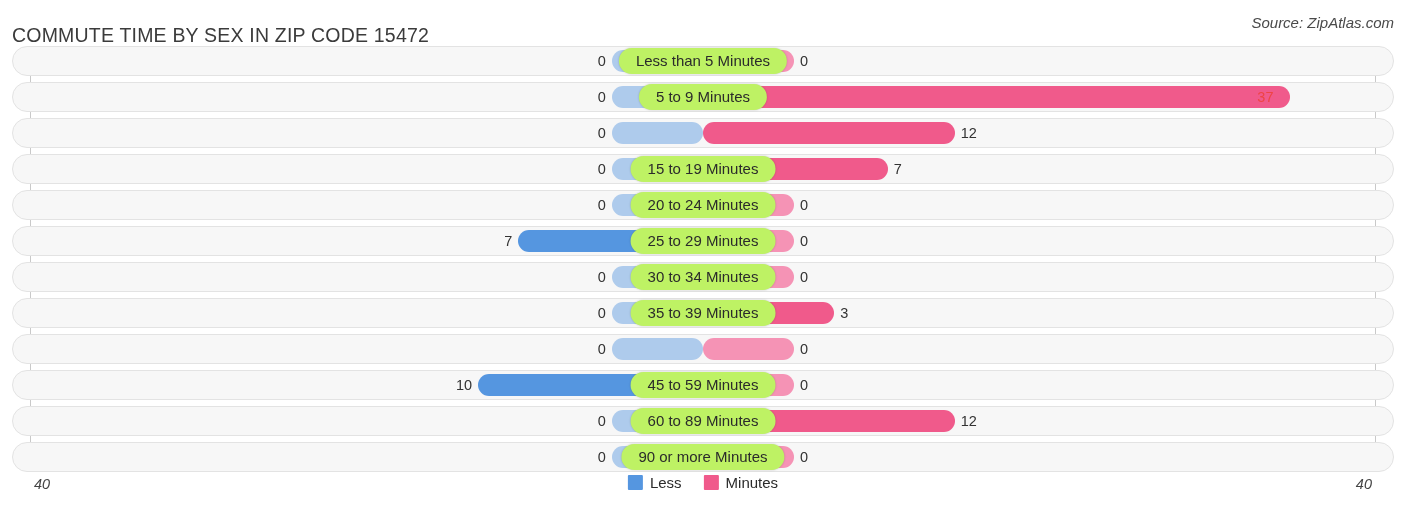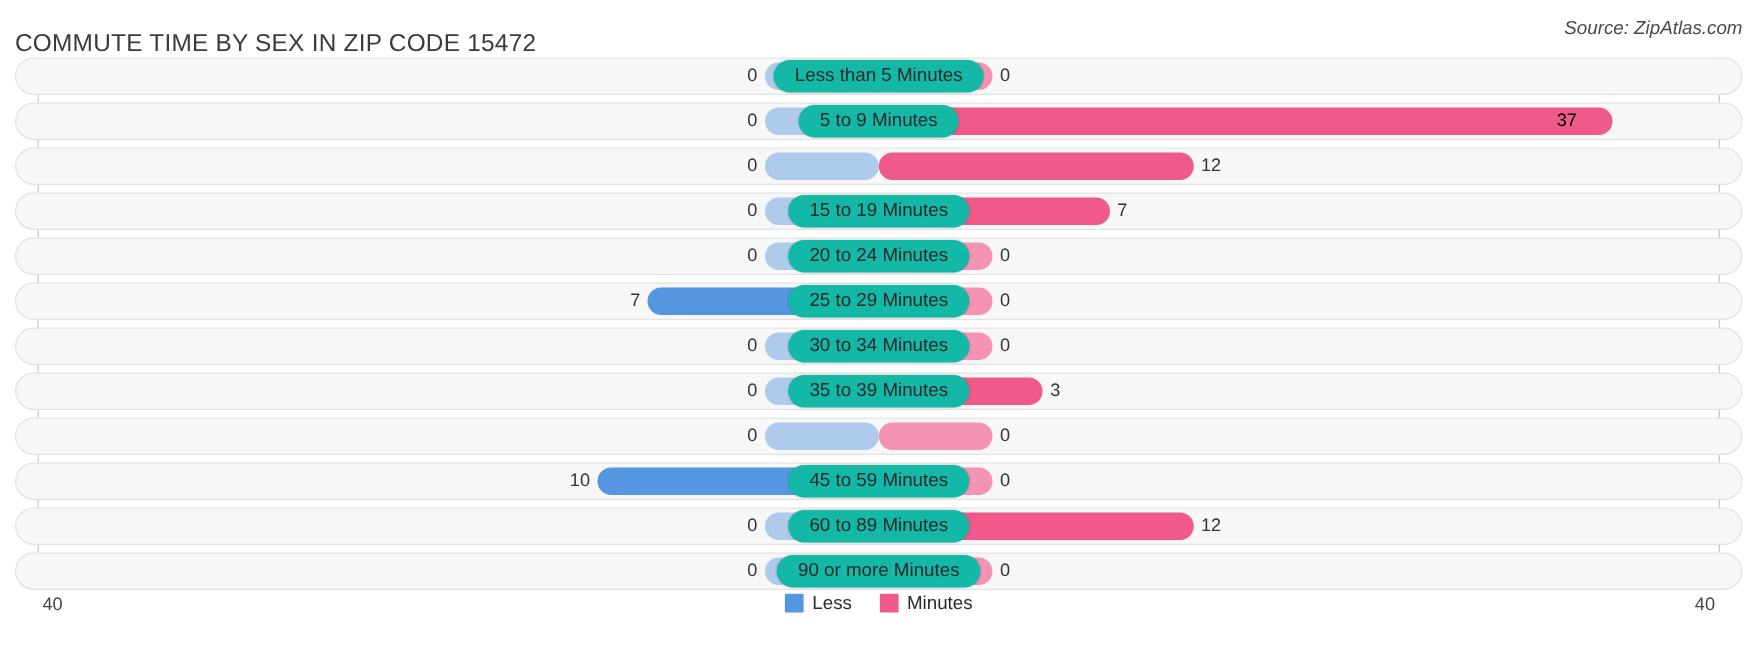--- a/index.html
+++ b/index.html
@@ -93,52 +93,54 @@
     top: 0;
     height: 28px;
     line-height: 28px;
     font-size: 14.5px;
     color: #333333;
     white-space: nowrap;
   }
   .val.male-val   { text-align: right; }
   .val.female-val { text-align: left; }
   .val.inside {
-    color: #000000;
+    color: #ef4444;
+    margin-left: 12px;
   }
 
   
   .pill {
     position: absolute;
     top: 1px;
     left: 50%;
     transform: translateX(-50%);
     height: 26px;
     line-height: 26px;
     padding: 0 17px;
-    background: #14b8a6;
+    background: #bef264;
     border-radius: 13px;
     font-size: 15px;
     color: #2b2b2b;
     white-space: nowrap;
     box-shadow: 0 0 2px rgba(0,0,0,0.22);
     z-index: 3;
   }
 
   
   .footer {
     position: relative;
     height: 40px;
     margin: 0 12px;
   }
   .axis-end {
     position: absolute;
     top: 2px;
     font-size: 14.5px;
     color: #444444;
+    font-style: italic;
   }
   .axis-end.left  { left: 22px; }
   .axis-end.right { right: 22px; }
 
   .legend {
     position: absolute;
     left: 50%;
     transform: translateX(-50%);
     top: 0;
     display: flex;

